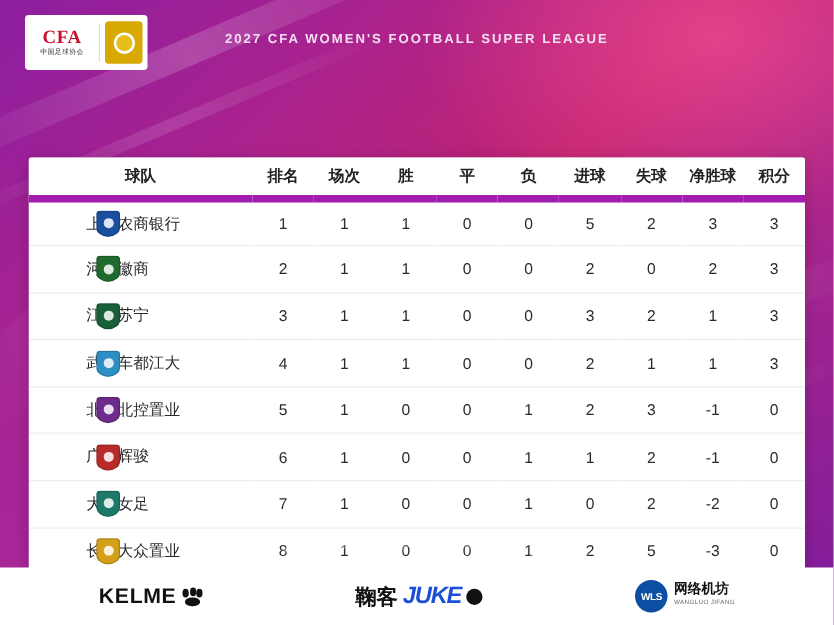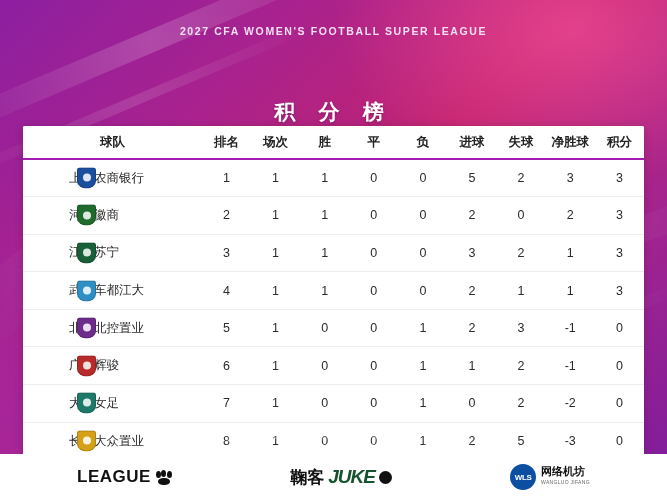--- a/index.html
+++ b/index.html
@@ -92,21 +92,21 @@
     box-shadow: 0 2px 10px rgba(0,0,0,.18);
     overflow: hidden;
   }
   table { width: 100%; border-collapse: collapse; }
   thead th {
     height: 33px;
     font-size: 12.5px;
     font-weight: bold;
     color: #222222;
     background: #ffffff;
-    border-bottom: 2px solid #a21caf;
+    border-bottom: 6px solid #a21caf;
   }
   tbody td {
     height: 37.6px;
     font-size: 12.5px;
     color: #2b2b2b;
     text-align: center;
     border-bottom: 1px solid #ededed;
   }
   tbody tr:last-child td { border-bottom: none; }
   td.team-cell {
@@ -171,21 +171,21 @@
   .kelme-paw span {
     position: absolute; background: #111; border-radius: 50%;
   }
   .kelme-paw .p1 { width: 5px; height: 7px; left: 0px;  top: 1px; }
   .kelme-paw .p2 { width: 5px; height: 7px; left: 5.5px; top: 0px; }
   .kelme-paw .p3 { width: 5px; height: 7px; left: 11px; top: 1px; }
   .kelme-paw .p4 { width: 12px; height: 7px; left: 2px;  top: 8px; border-radius: 45%; }
 
   .juke { display: flex; align-items: center; gap: 4px; }
   .juke-cn { font-size: 17px; font-weight: bold; color: #111; font-family: "Liberation Serif", serif; }
-  .juke-en { font-size: 19px; font-weight: bold; color: #14532d; font-style: italic; letter-spacing: -1px; }
+  .juke-en { font-size: 19px; font-weight: bold; color: #1d4ed8; font-style: italic; letter-spacing: -1px; }
   .juke-ball {
     width: 13px; height: 13px; border-radius: 50%;
     background: #111;
     display: inline-block;
   }
 
   .ftv { display: flex; align-items: center; gap: 5px; }
   .ftv-badge {
     width: 25px; height: 25px; border-radius: 50%;
     background: #e2231a; color: #fff;
@@ -211,26 +211,35 @@
 
 <div id="root">
 
   <div class="streak s1"></div>
   <div class="streak s2"></div>
   <div class="streak s3"></div>
   <div class="streak s4"></div>
   <div class="streak s5"></div>
 
   <div class="header">
+    <div class="cfa-logo">
+      <div class="cfa-left">
+        <div class="cfa-word">CFA</div>
+        <div class="cfa-cn">中国足球协会</div>
+      </div>
+      <div class="cfa-div"></div>
+      <div class="cfa-badge">
+        <div class="inner"></div>
+      </div>
+    </div>
     <div class="title-block">
       <div class="title-en">2027 CFA WOMEN'S FOOTBALL SUPER LEAGUE</div>
     </div>
   </div>
 
-  <div class="subtitle">积 分 榜</div>
 
   <div class="table-wrap">
     <table>
       <colgroup>
         <col class="c-team">
           <col class="c-num">
           <col class="c-num">
           <col class="c-num">
           <col class="c-num">
         <col class="c-num">
@@ -351,21 +360,21 @@
             <td>0</td>
           </tr>
         </tbody>
     </table>
   </div>
 
   <div class="watermark">网络机坊 分析群</div>
 
   <div class="footer">
     <div class="sponsor">
-      <div class="kelme-word">LEAGUE</div>
+      <div class="kelme-word">KELME</div>
       <div class="kelme-paw">
         <span class="p1"></span>
           <span class="p2"></span>
           <span class="p3"></span>
           <span class="p4"></span>
       </div>
     </div>
     <div class="juke">
       <span class="juke-cn">鞠客</span>
       <span class="juke-en">JUKE</span>

